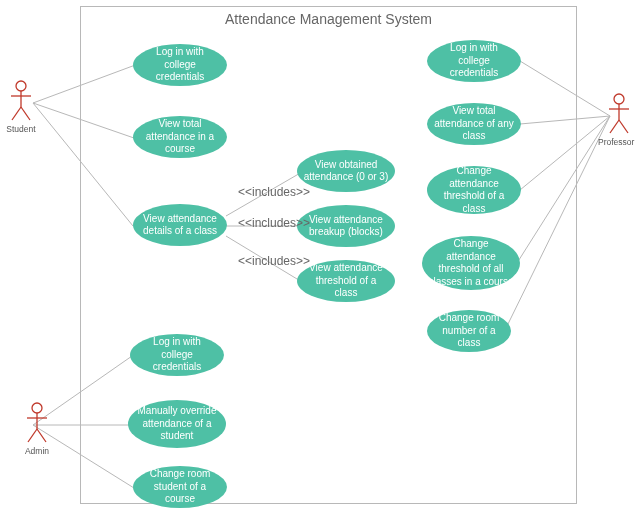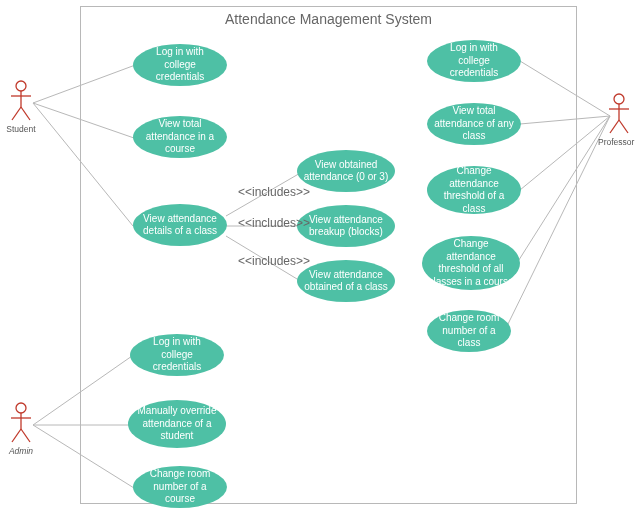--- a/index.html
+++ b/index.html
@@ -99,21 +99,21 @@
       <circle cx="12" cy="6" r="5"></circle>
       <line x1="12" y1="11" x2="12" y2="27"></line>
       <line x1="2" y1="16" x2="22" y2="16"></line>
       <line x1="12" y1="27" x2="3" y2="40"></line>
       <line x1="12" y1="27" x2="21" y2="40"></line>
     </g>
   </svg>
   <div class="actor-label">Student</div>
 </div>
 
-<div class="actor" style="left:6px; top:402px;font-style:italic;">
+<div class="actor" style="left:22px; top:402px;">
   <svg width="24" height="42">
     <g stroke="#c0392b" stroke-width="1.3" fill="none">
       <circle cx="12" cy="6" r="5"></circle>
       <line x1="12" y1="11" x2="12" y2="27"></line>
       <line x1="2" y1="16" x2="22" y2="16"></line>
       <line x1="12" y1="27" x2="3" y2="40"></line>
       <line x1="12" y1="27" x2="21" y2="40"></line>
     </g>
   </svg>
   <div class="actor-label">Admin</div>
@@ -135,31 +135,31 @@
 <div class="usecase" style="left:133px; top:44px; width:94px; height:42px;">Log in with college credentials</div>
 
 <div class="usecase" style="left:133px; top:116px; width:94px; height:42px;">View total attendance in a course</div>
 
 <div class="usecase" style="left:133px; top:204px; width:94px; height:42px;">View attendance details of a class</div>
 
 <div class="usecase" style="left:297px; top:150px; width:98px; height:42px;">View obtained attendance (0 or 3)</div>
 
 <div class="usecase" style="left:297px; top:205px; width:98px; height:42px;">View attendance breakup (blocks)</div>
 
-<div class="usecase" style="left:297px; top:260px; width:98px; height:42px;">View attendance obtained of a class</div>
+<div class="usecase" style="left:297px; top:260px; width:98px; height:42px;">View attendance threshold of a class</div>
 
 <div class="include-label" style="left:238px; top:185px;">&lt;&lt;includes&gt;&gt;</div>
 <div class="include-label" style="left:238px; top:216px;">&lt;&lt;includes&gt;&gt;</div>
 <div class="include-label" style="left:238px; top:254px;">&lt;&lt;includes&gt;&gt;</div>
 
 <div class="usecase" style="left:130px; top:334px; width:94px; height:42px;">Log in with college credentials</div>
 
 <div class="usecase" style="left:128px; top:400px; width:98px; height:48px;">Manually override attendance of a student</div>
 
-<div class="usecase" style="left:133px; top:466px; width:94px; height:42px;">Change room number of a course</div>
+<div class="usecase" style="left:133px; top:466px; width:94px; height:42px;">Change room student of a course</div>
 
 <div class="usecase" style="left:427px; top:40px; width:94px; height:42px;">Log in with college credentials</div>
 
 <div class="usecase" style="left:427px; top:103px; width:94px; height:42px;">View total attendance of any class</div>
 
 <div class="usecase" style="left:427px; top:166px; width:94px; height:48px;">Change attendance threshold of a class</div>
 
 <div class="usecase" style="left:422px; top:236px; width:98px; height:54px;">Change attendance threshold of all classes in a course</div>
 
 <div class="usecase" style="left:427px; top:310px; width:84px; height:42px;">Change room number of a class</div>

